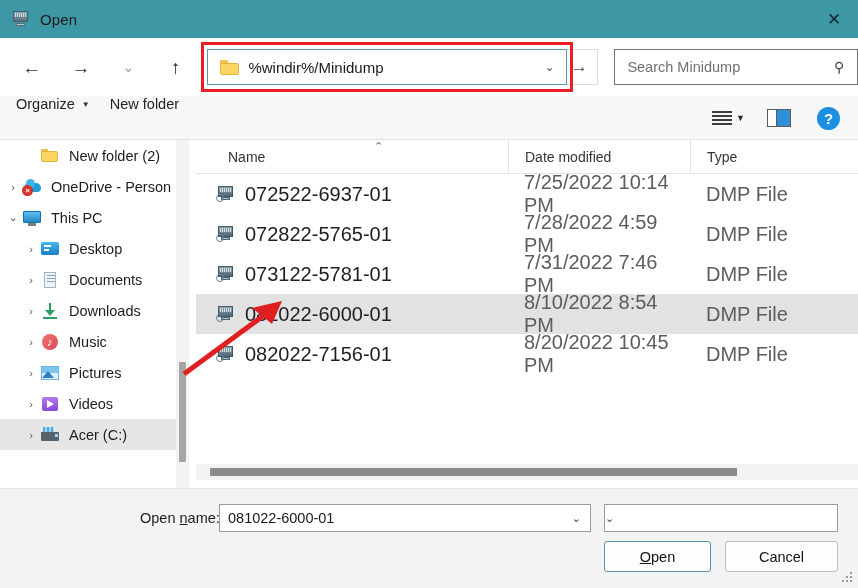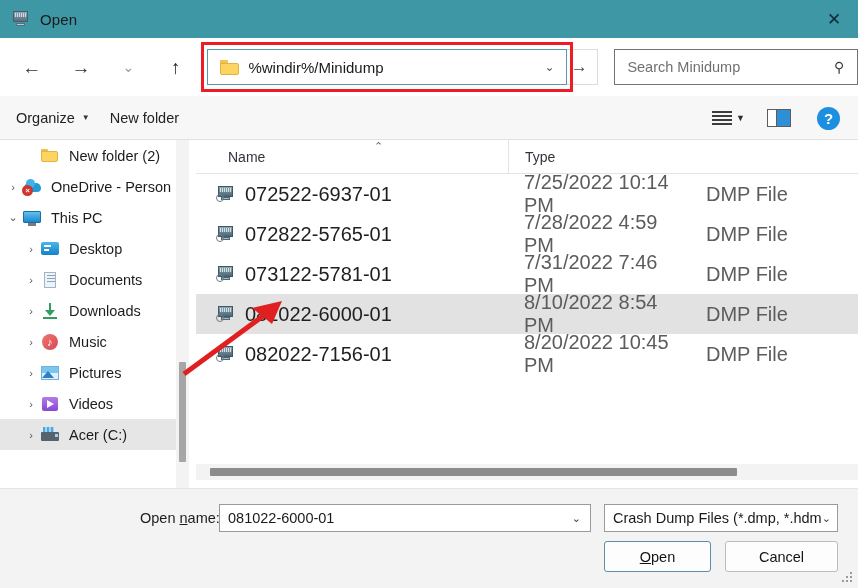--- a/index.html
+++ b/index.html
@@ -111,21 +111,21 @@
   }
   .search-icon {
     margin-right: 13px; color: #3a3a3a; font-size: 14px;
     transform: scaleX(-1);
   }
 
   
   .toolbar {
     position: absolute; left: 0; top: 96px; width: 858px; height: 44px;
     background: #f7f7f7; border-bottom: 1px solid #e2e2e2;
-    display: flex; align-items: center;
+    display: flex; align-items: flex-start;
   }
   .tb-item {
     font-size: 14.5px; color: #232323; display: flex; align-items: center;
   }
   .tb-organize { margin-left: 16px; }
   .tb-caret { margin-left: 7px; font-size: 8px; color: #333; }
   .tb-newfolder { margin-left: 20px; }
   .tb-right {
     position: absolute; right: 0; top: 0; height: 44px;
     display: flex; align-items: center;
@@ -510,20 +510,23 @@
     </div>
   <div class="side-scroll">
     <div class="thumb"></div>
   </div>
 
   <div class="filelist">
     <div class="fl-header">
       <div class="fl-sortmark">⌃</div>
       <div class="col-name">
         <span class="fl-colhead">Name</span>
+      </div>
+      <div class="col-date">
+        <span class="fl-colhead">Date modified</span>
       </div>
       <div class="col-type">
         <span class="fl-colhead">Type</span>
       </div>
     </div>
     <div id="filerows">
         <div class="fl-row">
           <div class="cell-name">
             <span class="dmp-icon">
               <span class="mon"></span>
@@ -598,21 +601,20 @@
   <div class="bottom"></div>
 
   <div class="fn-label">
     <span>Open </span><u>n</u><span>ame:</span>
   </div>
   <div class="fn-input">
     <span class="fn-value">081022-6000-01</span>
     <span class="fn-caret">⌄</span>
   </div>
   <div class="ft-select">
-    <span class="ft-value">Crash Dump Files (*.dmp, *.hdm</span>
     <span class="ft-caret">⌄</span>
   </div>
 
   <div class="btn btn-open">
     <u>O</u>
       <span>pen</span>
   </div>
   <div class="btn btn-cancel">Cancel</div>
 
   <div class="resize-grip">

